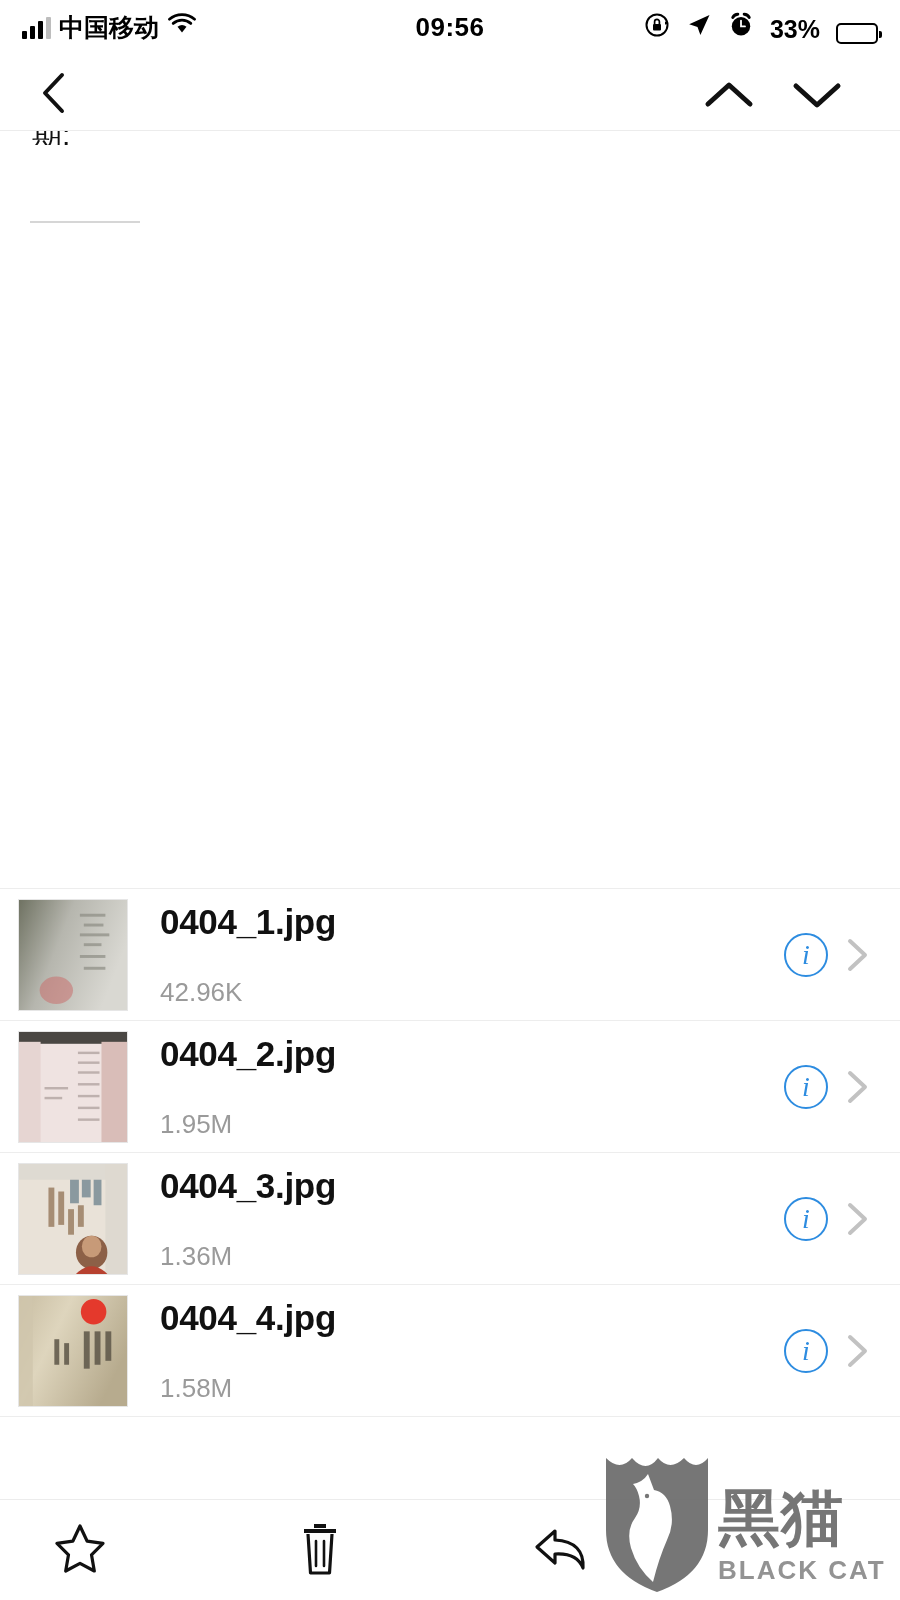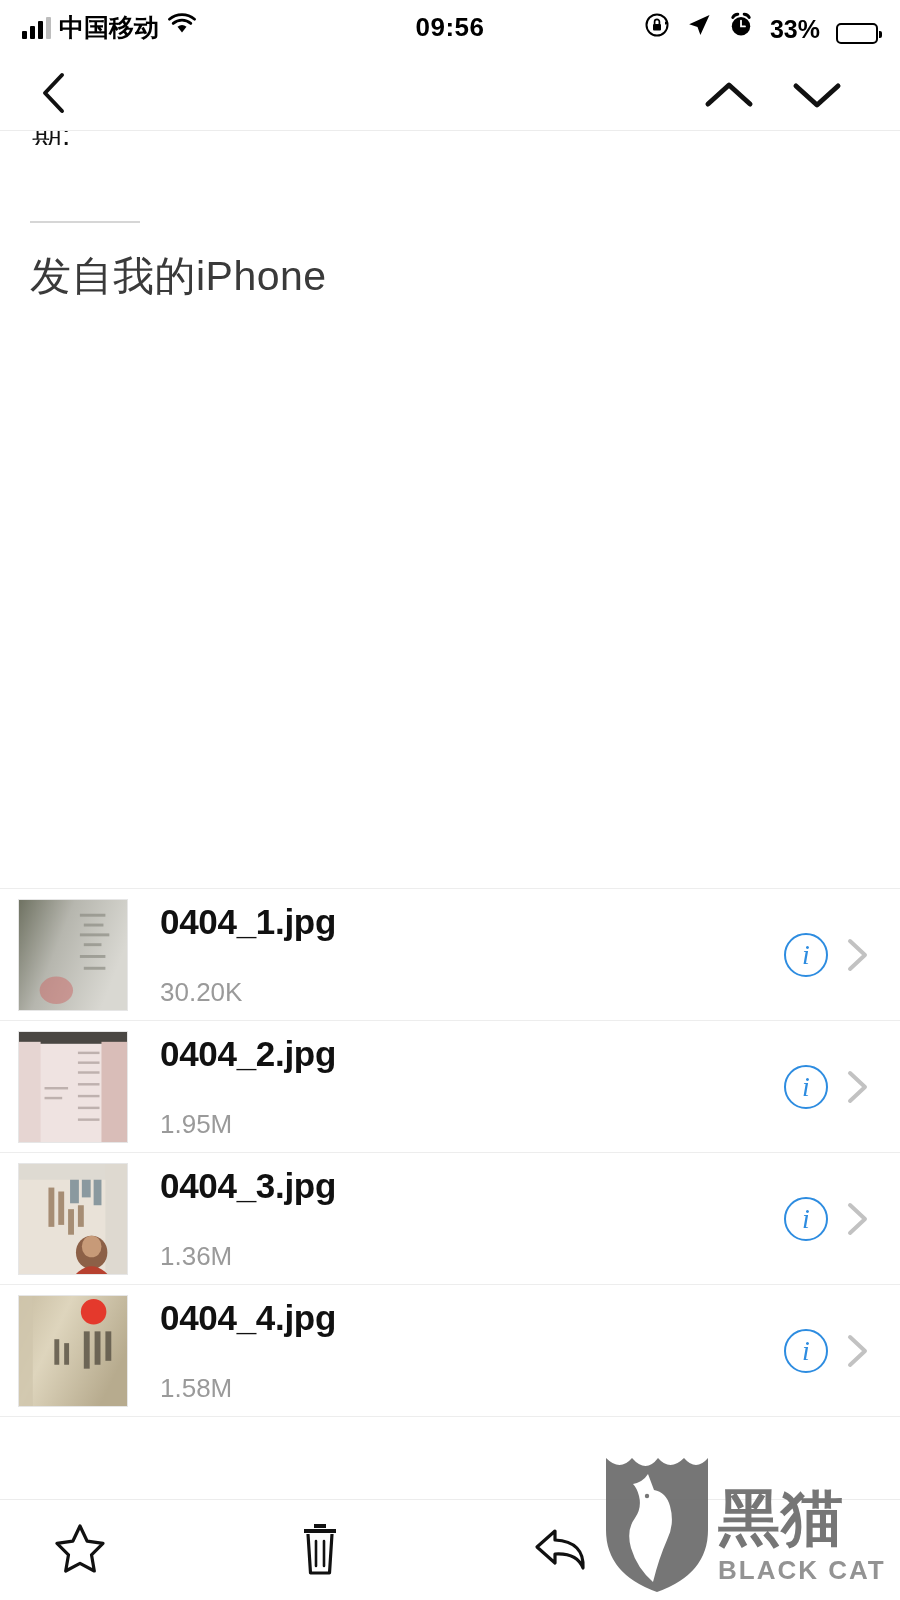--- a/index.html
+++ b/index.html
@@ -345,21 +345,20 @@
   <div class="nav-down">
     <svg width="58" height="36" viewBox="0 0 58 36">
       <path d="M8 9 L29 28 L50 9" stroke="#111" stroke-width="5" fill="none" stroke-linecap="round" stroke-linejoin="round"></path>
     </svg>
   </div>
 </div>
 
 <div class="message-area">
   <div class="clipped-line">期:</div>
   <div class="sig-divider"></div>
-  <div class="signature">发自我的iPhone</div>
 </div>
 
 <div class="attachments">
 
   <div class="attach-row">
     <div class="thumb">
       <svg viewBox="0 0 110 112" preserveAspectRatio="none">
         <defs>
           <linearGradient id="g1" x1="0" y1="0" x2="1" y2="0.4">
             <stop offset="0%" stop-color="#6f7262"></stop>
@@ -374,21 +373,21 @@
           <rect x="62" y="34" width="30" height="3"></rect>
           <rect x="66" y="44" width="18" height="3"></rect>
           <rect x="62" y="56" width="26" height="3"></rect>
           <rect x="66" y="68" width="22" height="3"></rect>
         </g>
         <ellipse cx="38" cy="92" rx="17" ry="14" fill="#c9706e" opacity="0.55"></ellipse>
       </svg>
     </div>
     <div class="attach-text">
       <div class="attach-name">0404_1.jpg</div>
-      <div class="attach-size">30.20K</div>
+      <div class="attach-size">42.96K</div>
     </div>
     <div class="attach-actions">
       <div class="info-icon">i</div>
       <div class="row-chevron">
         <svg width="34" height="40" viewBox="0 0 34 40">
           <path d="M10 6 L25 20 L10 34" stroke="#c2c2c2" stroke-width="4" fill="none" stroke-linecap="round" stroke-linejoin="round"></path>
         </svg>
       </div>
     </div>
   </div>

